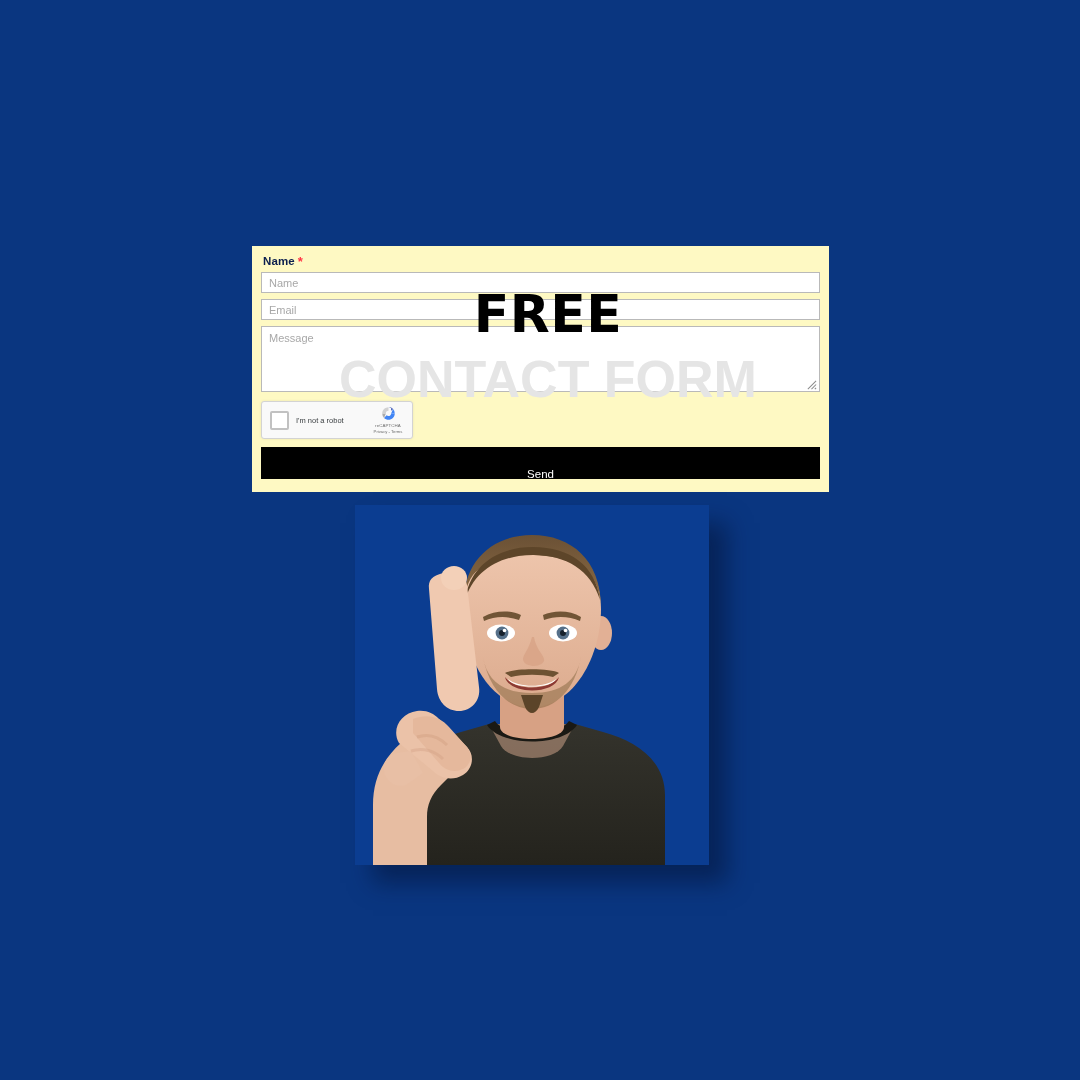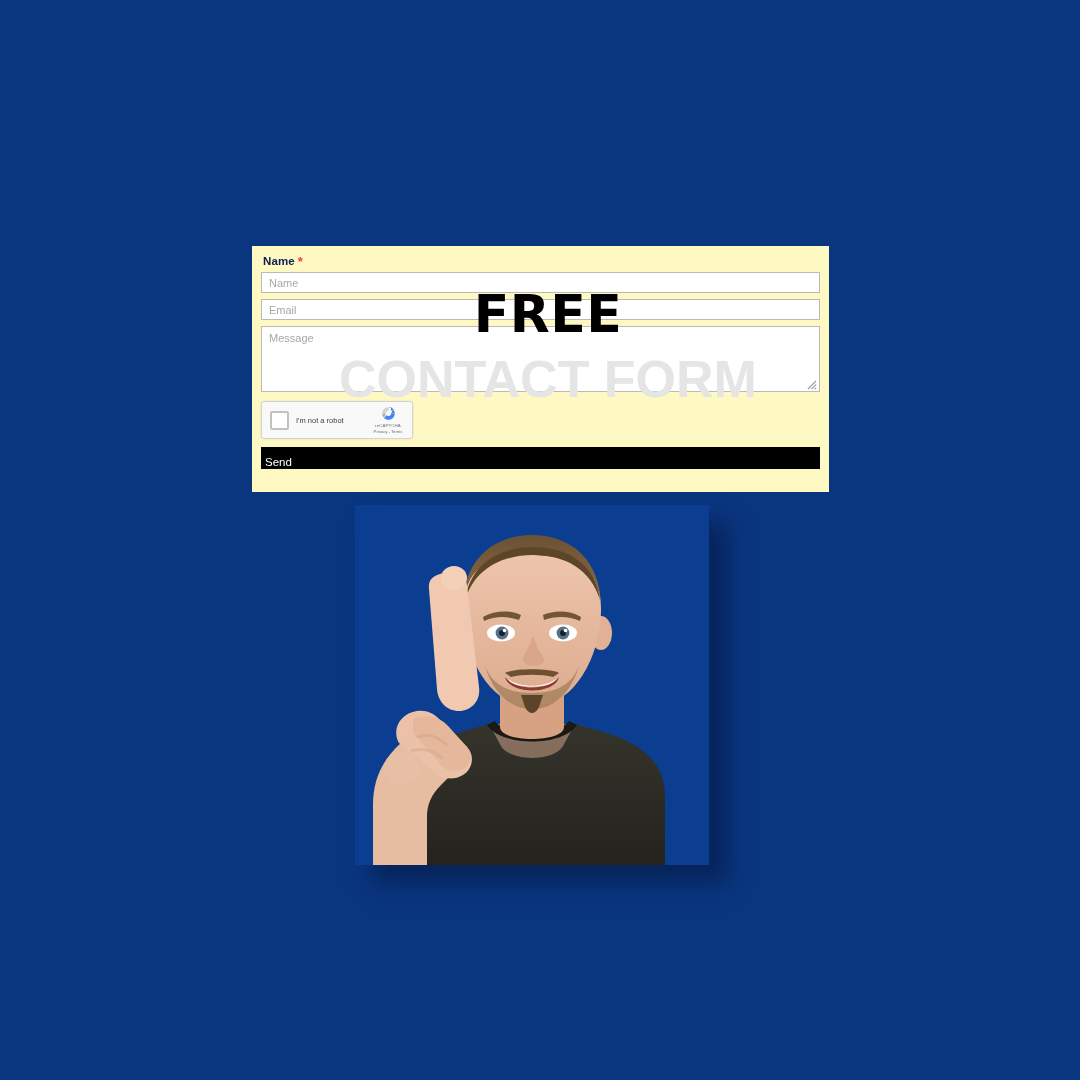--- a/index.html
+++ b/index.html
@@ -152,22 +152,22 @@
     display: block;
     box-sizing: border-box;
     width: 100%;
     height: 22px;
     background: #000000;
     color: #ffffff;
     border: none;
     font-family: "Liberation Sans", sans-serif;
     font-size: 11.5px;
     line-height: 22px;
-    text-align: left;
-    padding: 4px;
+    text-align: center;
+    padding: 16px;
     cursor: pointer;
   }
 
   
   #headline-overlay {
     position: absolute;
     left: 8px;
     top: 283px;
     width: 1080px;
     text-align: center;

